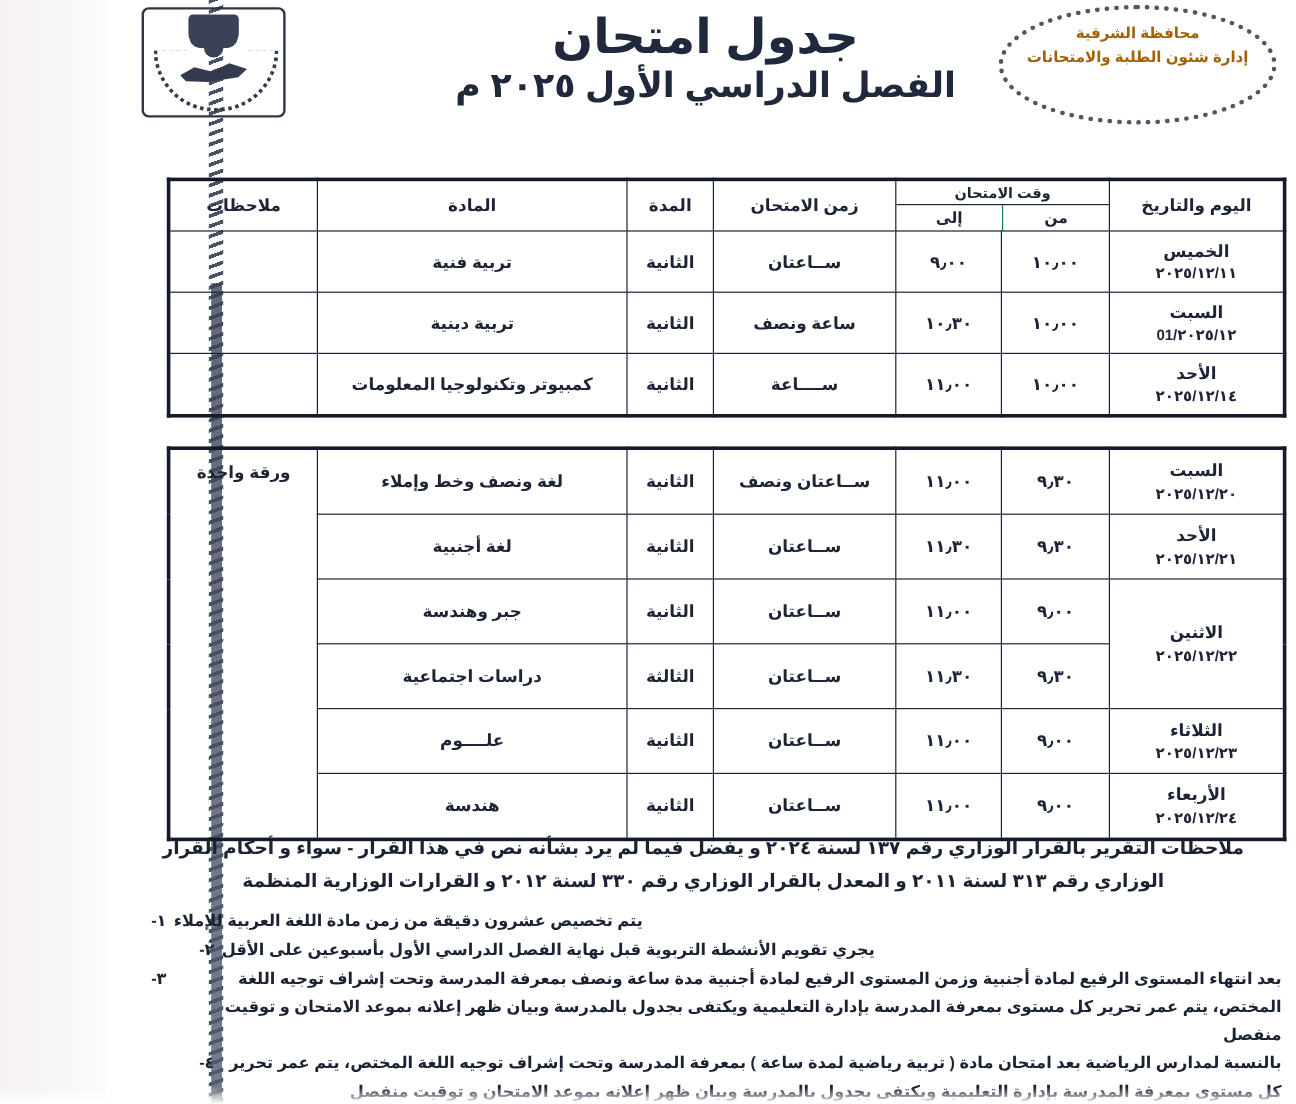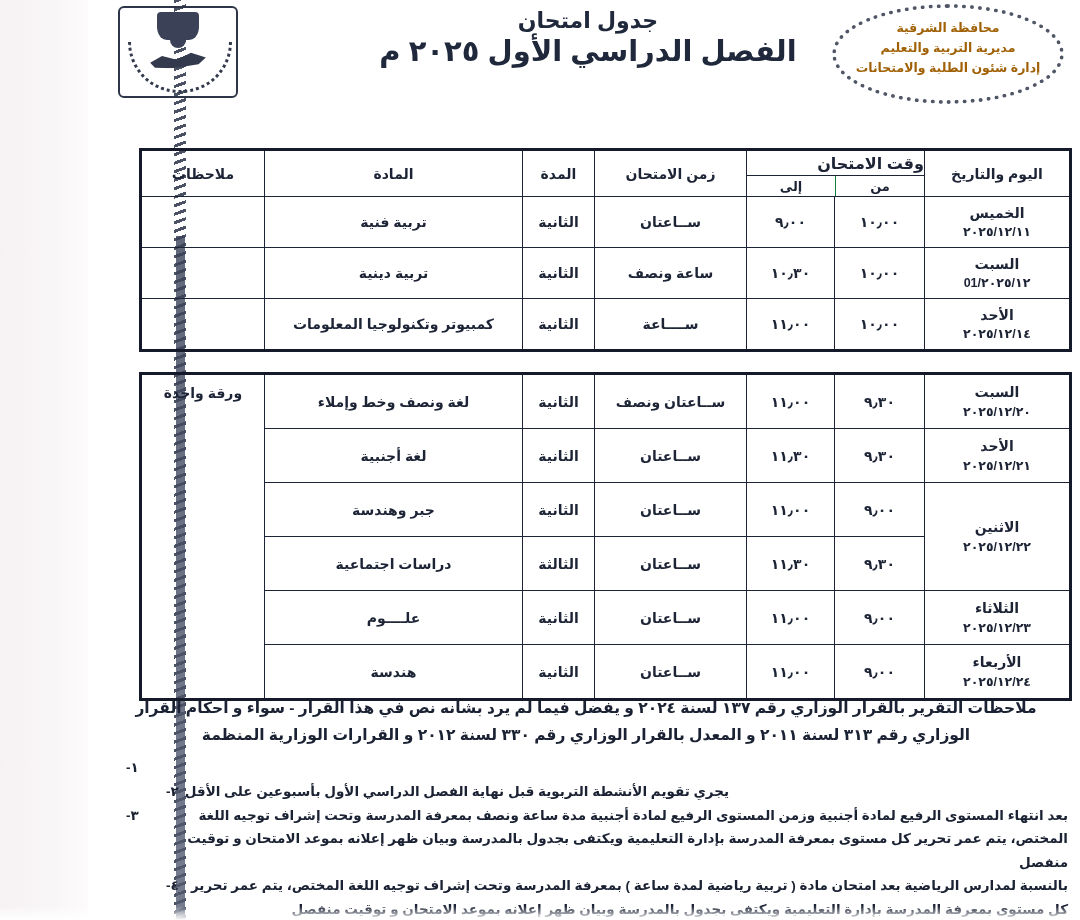--- a/index.html
+++ b/index.html
@@ -128,21 +128,21 @@
   .title-block {
     position: absolute;
     right: 232px;
     top: 8px;
     width: 520px;
     text-align: center;
     color: #20283c;
     direction: rtl;
   }
   .title-line1 {
-    font-size: 22px;
+    font-size: 40px;
     font-weight: bold;
     letter-spacing: 1px;
     line-height: 1.15;
     filter: blur(.35px);
   }
   .title-line2 {
     font-size: 29px;
     font-weight: bold;
     line-height: 1.25;
     filter: blur(.35px);
@@ -211,23 +211,22 @@
   .col-duration { width: 152px; }
   .col-period   { width: 72px; }
   .col-subject  { width: 258px; }
   .col-notes    { width: 124px; }
   .head-row td, .head-row th {
     height: 28px;
   }
   .hdr-stack { padding: 0 !important; }
   .hdr-stack .top {
     border-bottom: 1px solid #1d2436;
-    font-size: 16px;
+    font-size: 12px;
     padding: 3px 0 2px;
-    text-align: right;
   }
   .hdr-stack .bot {
     display: flex;
   }
   .hdr-stack .bot > div {
     flex: 1;
     font-size: 13px;
     padding: 3px 0 2px;
   }
   .hdr-stack .bot > div:first-child {
@@ -316,21 +315,20 @@
 
       <div class="title-block">
         <div class="title-line1">جدول امتحان</div>
         <div class="title-line2">الفصل الدراسي الأول ٢٠٢٥ م</div>
       </div>
 
       <div class="seal-right">
         <div class="oval"></div>
         <div class="stext">
           <div>محافظة الشرقية</div>
-          <div>مديرية التربية والتعليم</div>
           <div>إدارة شئون الطلبة والامتحانات</div>
         </div>
       </div>
     </div>
 
     <div class="tbl-wrap" id="table-one-wrap">
       <table class="sched t1">
         <colgroup>
           <col class="col-day">
             <col class="col-to">
@@ -474,20 +472,21 @@
             </tr>
           </tbody>
       </table>
     </div>
 
     <div class="notes">
       <div class="lead">ملاحظات   التقرير بالقرار الوزاري رقم ١٣٧ لسنة ٢٠٢٤ و يفضل فيما لم يرد بشأنه نص في هذا القرار - سواء و أحكام القرار</div>
       <div class="lead">الوزاري رقم ٣١٣ لسنة ٢٠١١ و المعدل بالقرار الوزاري رقم ٣٣٠ لسنة ٢٠١٢ و القرارات الوزارية المنظمة</div>
       <ol id="note-list">
           <li class="c1">
+            <span class="txt">يتم تخصيص عشرون دقيقة من زمن مادة اللغة العربية للإملاء</span>
             <span class="num">١-</span>
           </li>
           <li class="c2">
             <span class="txt">يجري تقويم الأنشطة التربوية قبل نهاية الفصل الدراسي الأول بأسبوعين على الأقل</span>
             <span class="num">٢-</span>
           </li>
           <li class="c1">
             <span class="txt">بعد انتهاء المستوى الرفيع لمادة أجنبية وزمن المستوى الرفيع لمادة أجنبية مدة ساعة ونصف بمعرفة المدرسة وتحت إشراف توجيه اللغة المختص، يتم عمر تحرير كل مستوى بمعرفة المدرسة بإدارة التعليمية ويكتفى بجدول بالمدرسة وبيان ظهر إعلانه بموعد الامتحان و توقيت منفصل</span>
             <span class="num">٣-</span>
           </li>

